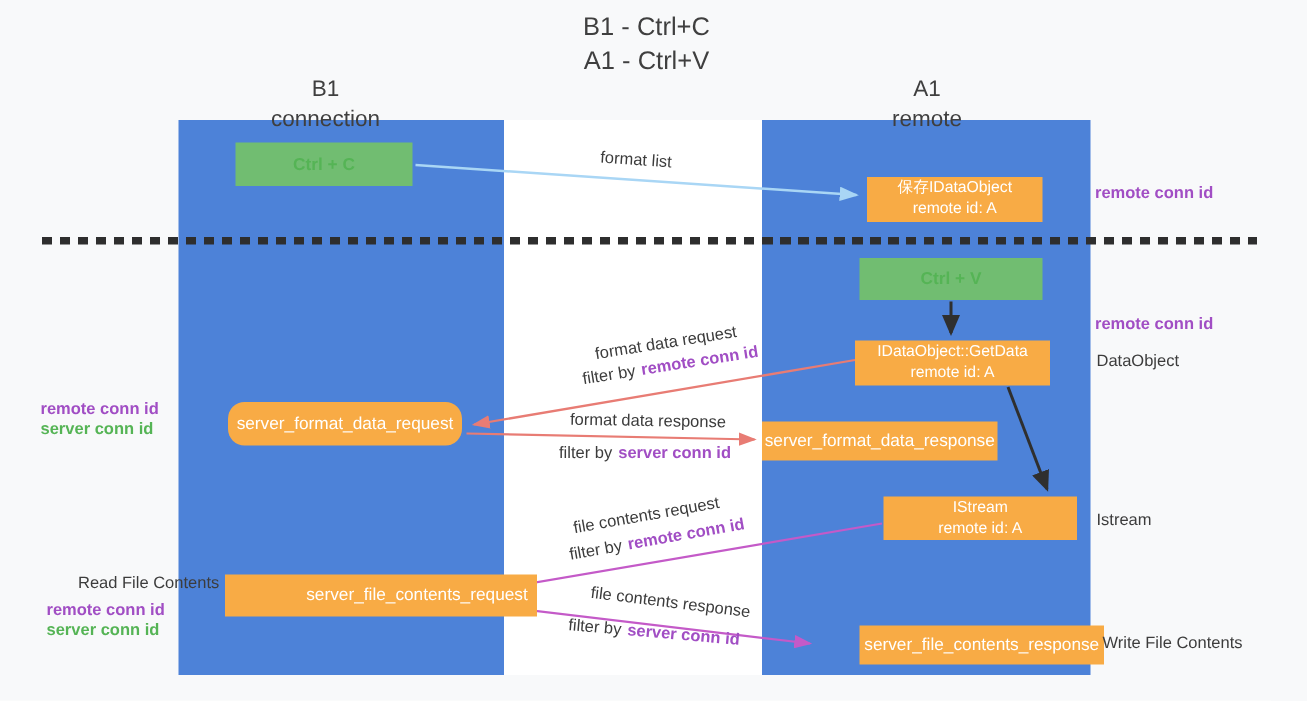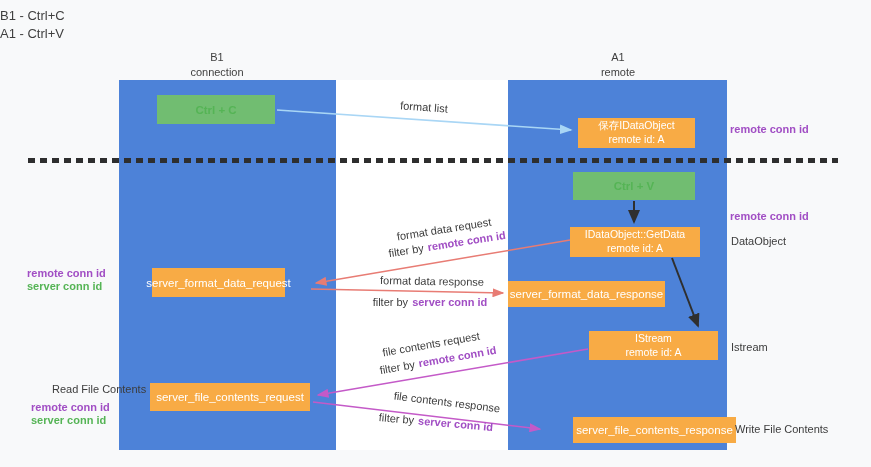--- a/index.html
+++ b/index.html
@@ -6,24 +6,24 @@
   .canvas {
     position:relative; width:871px; height:467px;
     background:#f8f9fa; overflow:hidden;
     font-family:"Liberation Sans", sans-serif;
   }
   .midband { position:absolute; left:336px; top:80px; width:172px; height:370px; background:#ffffff; z-index:0; }
   .col { position:absolute; top:80px; height:370px; background:#4d82d8; z-index:1; }
   .col-left  { left:119px; width:217px; }
   .col-right { left:508px; width:219px; }
 
-  .title { position:absolute; top:7px; left:0; width:862px; 
-           font-size:13px; color:#3f3f3f; line-height:1.35; z-index:5; }
+  .title { position:absolute; top:7px; left:0; width:862px; text-align:center;
+           font-size:17px; color:#3f3f3f; line-height:1.35; z-index:5; }
   .colhead { position:absolute; top:50px; width:200px; text-align:center;
-             font-size:11px; color:#3f3f3f; line-height:1.35; z-index:5; }
+             font-size:15px; color:#3f3f3f; line-height:1.35; z-index:5; }
   .colhead.left { left:117px; } .colhead.right { left:518px; }
 
   .dashline { position:absolute; left:28px; top:158px; width:810px; height:5px; z-index:4;
     background:repeating-linear-gradient(90deg, #2e2e2e 0 7px, transparent 7px 12px); }
 
   svg.arrows { position:absolute; left:0; top:0; z-index:2; pointer-events:none; }
 
   .box { position:absolute; display:flex; flex-direction:column; align-items:center;
          justify-content:center; color:#fff; text-align:center; z-index:3;
          white-space:nowrap; }
@@ -98,34 +98,34 @@
 
   <div class="box green fs1" style="left:573px; top:172px; width:122px; height:28px;">
     <span>Ctrl + V</span>
   </div>
 
   <div class="box orange fs2" style="left:570px; top:227px; width:130px; height:30px;">
     <span class="l1">IDataObject::GetData</span>
     <span class="l2">remote id: A</span>
   </div>
 
-  <div class="box orange fs1" style="left:152px; top:268px; width:133px; height:29px;">
+  <div class="box orange fs1" style="left:152px; top:268px; width:156px; height:29px;border-radius:11px;">
     <span>server_format_data_request</span>
   </div>
 
   <div class="box orange fs1" style="left:508px; top:281px; width:157px; height:26px;">
     <span>server_format_data_response</span>
   </div>
 
   <div class="box orange fs2" style="left:589px; top:331px; width:129px; height:29px;">
     <span class="l1">IStream</span>
     <span class="l2">remote id: A</span>
   </div>
 
-  <div class="box orange fs1" style="left:150px; top:383px; width:160px; height:28px;">
+  <div class="box orange fs1" style="left:150px; top:383px; width:160px; height:28px;padding-left:48px;">
     <span>server_file_contents_request</span>
   </div>
 
   <div class="box orange fs1" style="left:545px; top:417px; width:163px; height:26px;margin-left:28px;">
     <span>server_file_contents_response</span>
   </div>
 
   <div class="lbl ctr" style="left:424px; top:107px; --r:4deg;">format list</div>
 
   <div class="lbl ctr" style="left:444px; top:229px; --r:-9deg;">format data request</div>

